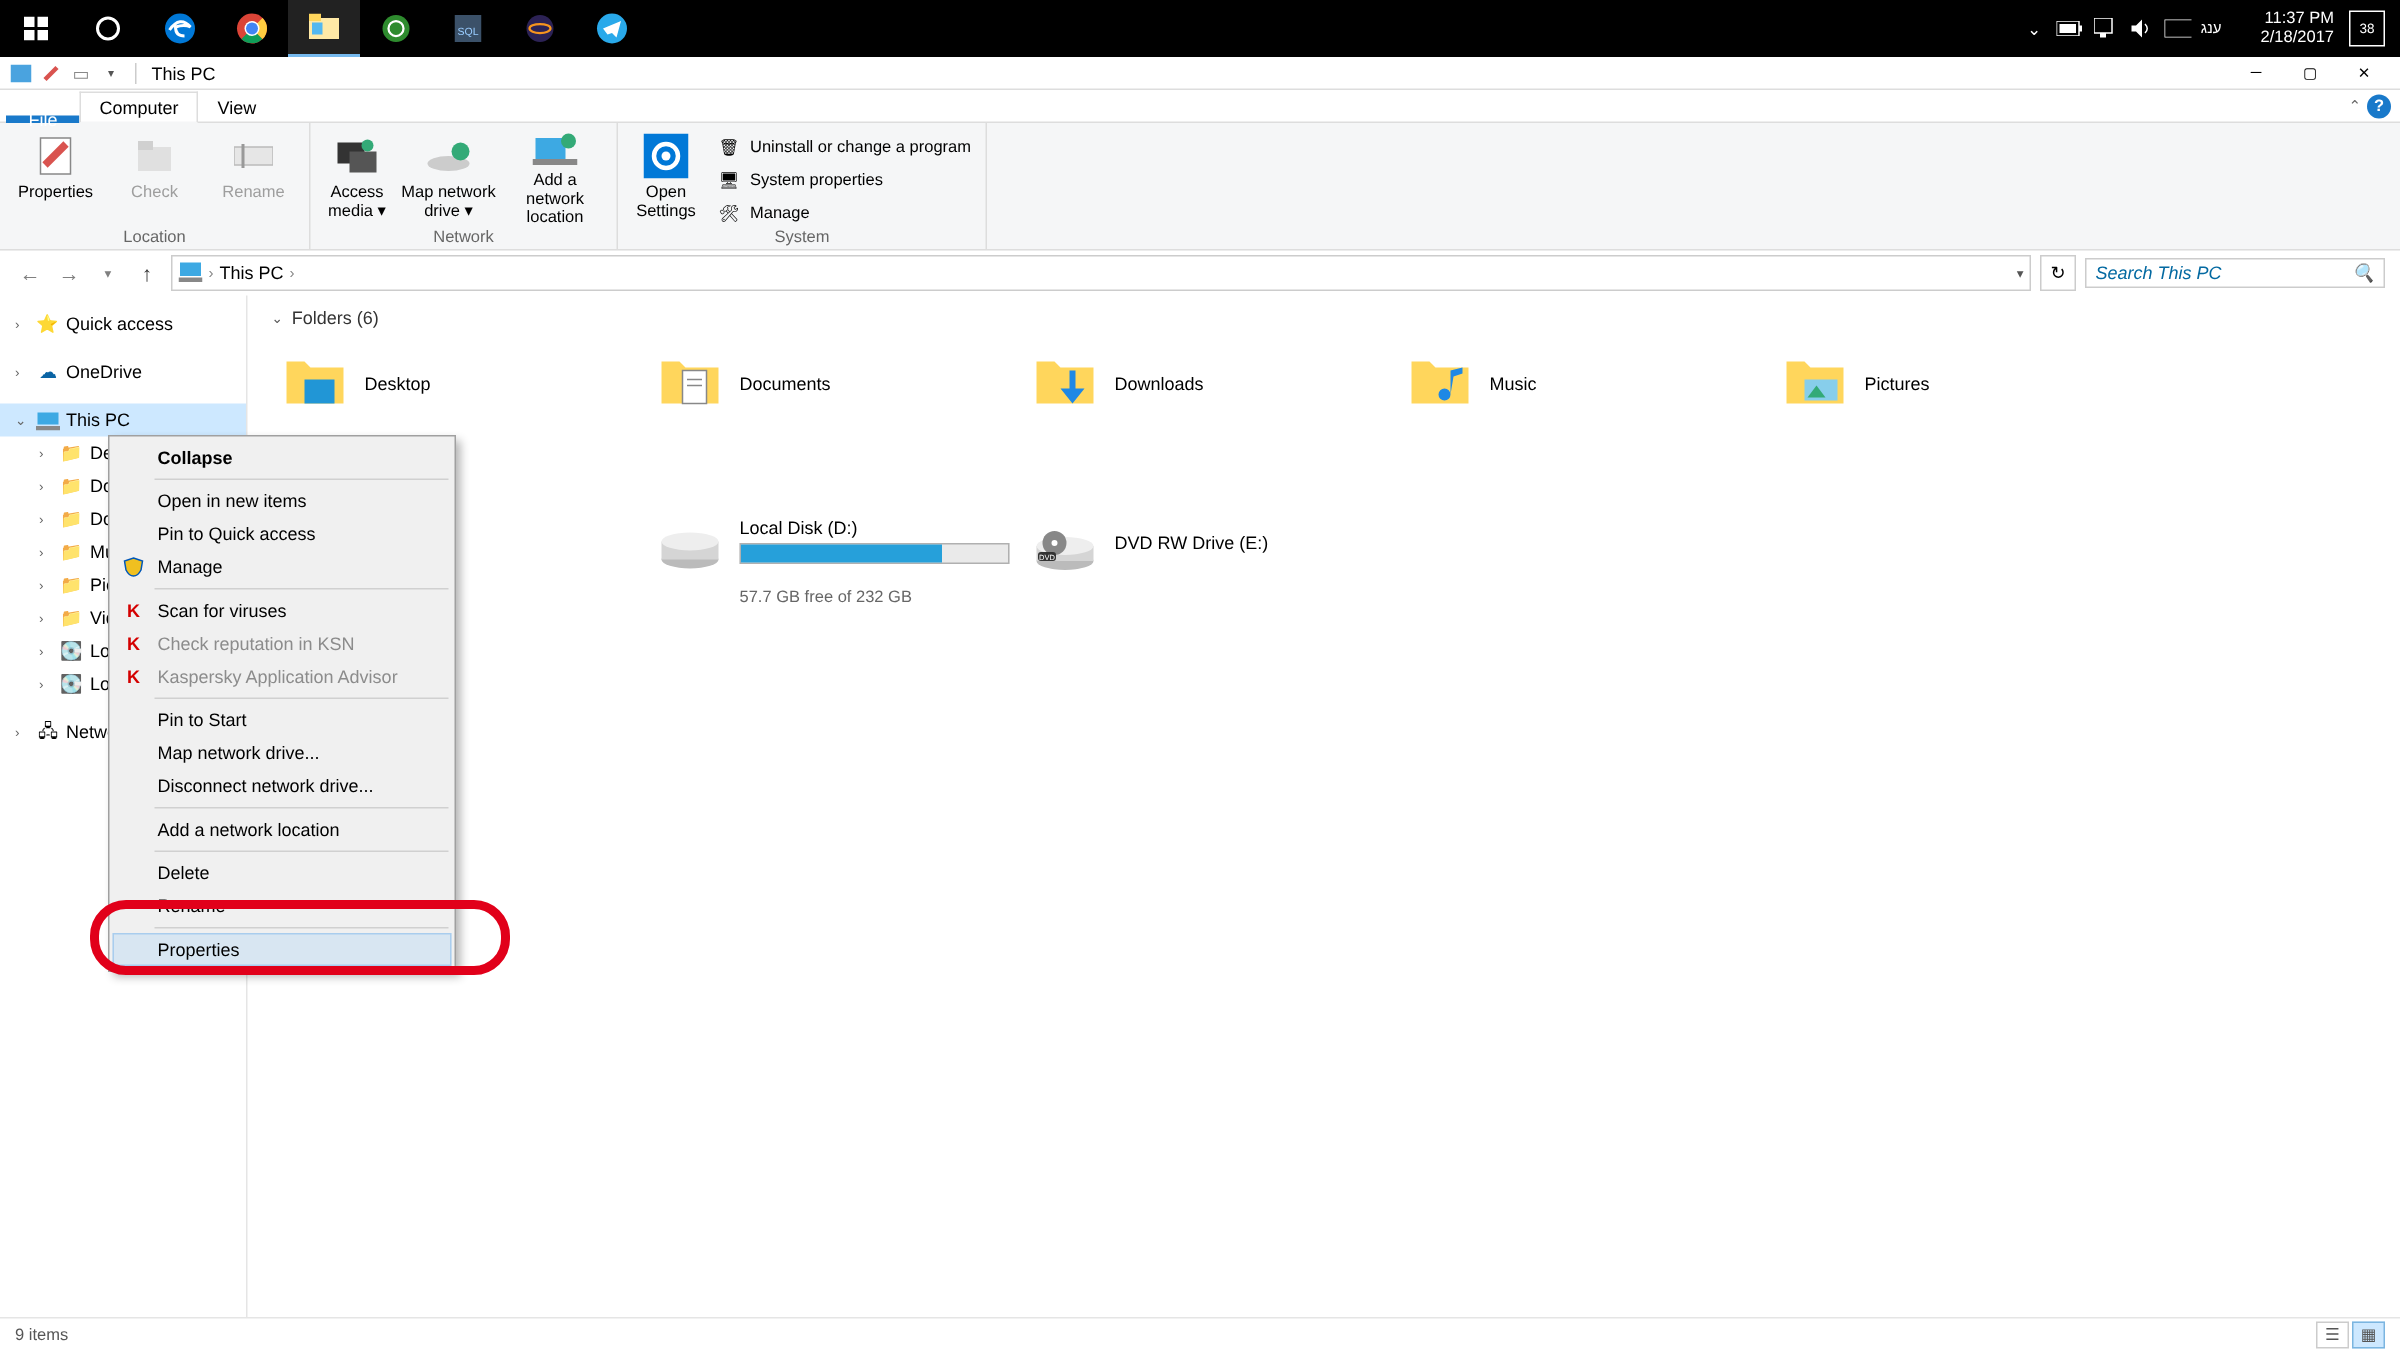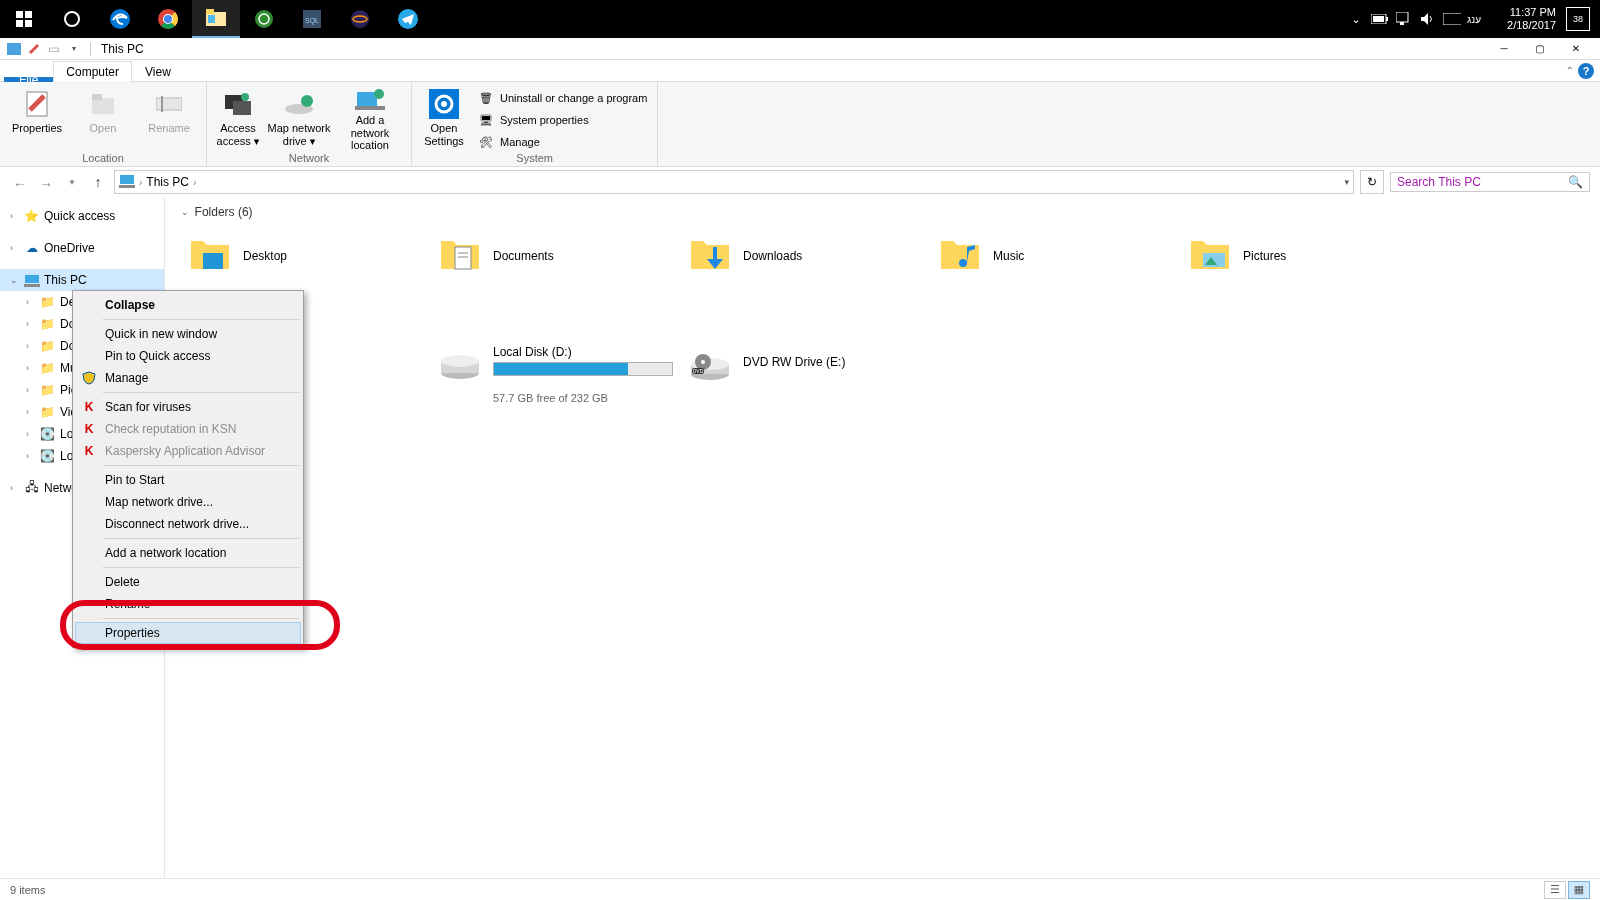--- a/index.html
+++ b/index.html
@@ -49,21 +49,21 @@
 .ribbon-small-icon{width:16px;height:16px;display:flex;align-items:center;justify-content:center;}
 
 
 .addr-row { height: 30px; display: flex; align-items: center; gap: 6px; padding: 0 10px; }
 .nav-arrow { width: 20px; height: 20px; color:#808080;display:flex;align-items:center;justify-content:center;font-size:14px;}
 .nav-arrow.active{color:#333;}
 .addr-box { flex: 1; height: 24px; border: 1px solid #ccc; display: flex; align-items: center; padding: 0 4px; gap:4px;}
 .addr-sep{color:#888;font-size:10px;}
 .addr-icon{width:16px;height:16px;}
 .addr-refresh{width:24px;height:24px;border:1px solid #ccc;display:flex;align-items:center;justify-content:center;}
-.search-box { width: 200px; height: 20px; border: 1px solid #ccc; display: flex; align-items: center; padding: 0 6px; color:#a21caf;}
+.search-box { width: 200px; height: 20px; border: 1px solid #ccc; display: flex; align-items: center; padding: 0 6px; color:#0369a1;font-style:italic;}
 .search-box .mag{margin-left:auto;}
 
 
 .body-split { flex: 1; display: flex; min-height:0;}
 .navpane { width: 165px; border-right: 1px solid #e5e5e5; padding-top: 8px; overflow:hidden;}
 .tree-item { display: flex; align-items: center; height: 22px; padding-left: 10px; gap: 4px; font-size: 12px;white-space:nowrap;}
 .tree-item.selected{background:#cde8ff;}
 .tree-chev { width: 10px; font-size: 9px; color: #666; }
 .tree-icon { width: 16px; height: 16px; display:flex;align-items:center;justify-content:center;}
 .tree-item.sub{padding-left:26px;}
@@ -254,21 +254,21 @@
             </span>
           <span>Properties</span>
         </div>
         <div class="ribbon-big-btn disabled">
           <span class="ribbon-big-icon">
               <svg width="26" height="24">
                 <rect x="2" y="6" width="22" height="16" fill="#e0e0e0"></rect>
                 <rect x="2" y="2" width="10" height="6" fill="#d0d0d0"></rect>
               </svg>
             </span>
-          <span>Open</span>
+          <span>Check</span>
         </div>
         <div class="ribbon-big-btn disabled">
           <span class="ribbon-big-icon">
               <svg width="26" height="20">
                 <rect x="0" y="4" width="26" height="12" fill="#e6e6e6" stroke="#bbb"></rect>
                 <line x1="6" y1="2" x2="6" y2="18" stroke="#999" stroke-width="2"></line>
               </svg>
             </span>
           <span>Rename</span>
         </div>
@@ -279,21 +279,21 @@
     <div class="ribbon-group">
       <div class="ribbon-group-items">
         <div class="ribbon-big-btn" style="width:50px">
           <span class="ribbon-big-icon">
               <svg width="30" height="26">
                 <rect x="2" y="4" width="18" height="14" fill="#333"></rect>
                 <rect x="10" y="10" width="18" height="14" fill="#555"></rect>
                 <circle cx="22" cy="6" r="4" fill="#3a7"></circle>
               </svg>
             </span>
-          <span>Access access ▾</span>
+          <span>Access media ▾</span>
         </div>
         <div class="ribbon-big-btn" style="width:64px">
           <span class="ribbon-big-icon">
               <svg width="32" height="22">
                 <ellipse cx="16" cy="16" rx="14" ry="5" fill="#ccc"></ellipse>
                 <circle cx="24" cy="8" r="6" fill="#3a7"></circle>
               </svg>
             </span>
           <span>Map network drive ▾</span>
         </div>
@@ -529,21 +529,21 @@
     </div>
   </div>
 </div>
 
 <div class="ctx-menu">
   <div class="ctx-item bold">
       <span>Collapse</span>
     </div>
   <div class="ctx-sep"></div>
   <div class="ctx-item">
-      <span>Quick in new window</span>
+      <span>Open in new items</span>
     </div>
   <div class="ctx-item">
       <span>Pin to Quick access</span>
     </div>
   <div class="ctx-item">
       <span class="ctx-icon">
         <svg width="14" height="14">
           <path d="M7 1 L13 3 L12 9 Q10 13 7 13 Q4 13 2 9 L1 3 Z" fill="#f0c020" stroke="#0057b8"></path>
         </svg>
       </span>

